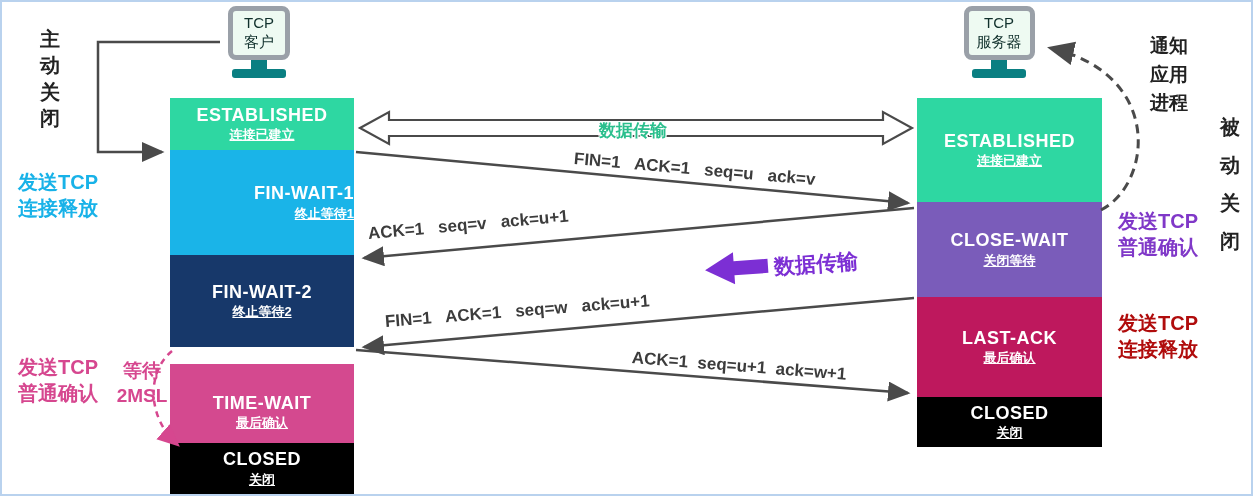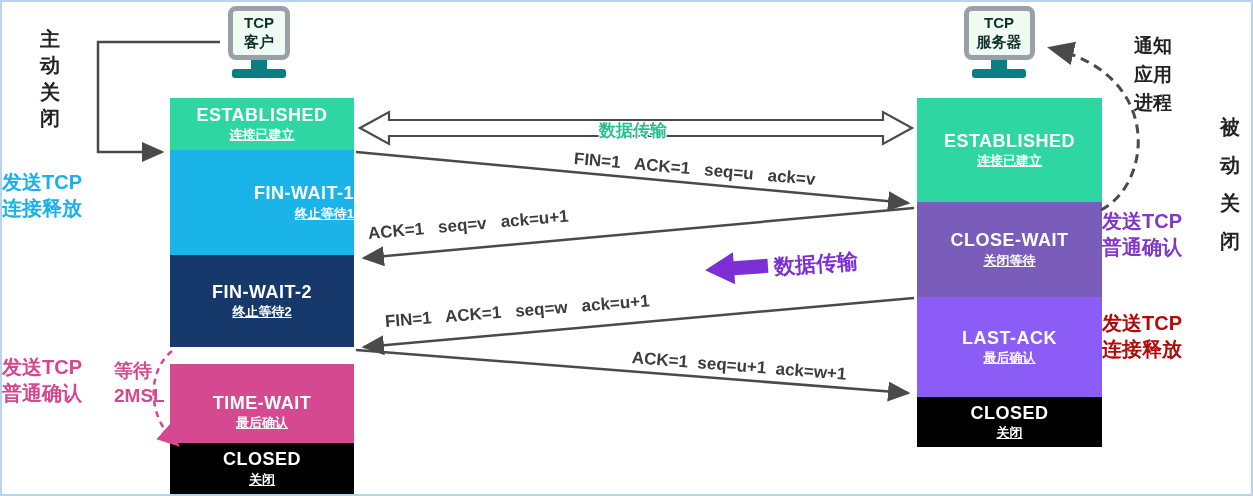--- a/index.html
+++ b/index.html
@@ -8,28 +8,28 @@
             border:2px solid #b9d2ee; overflow:hidden; }
   .overlay { position:absolute; left:0; top:0; z-index:3; pointer-events:none; }
 
   .state-box { position:absolute; z-index:2; color:#fff; display:flex; flex-direction:column;
                align-items:center; justify-content:center; text-align:center; line-height:1.3; }
   .state-en { font-weight:bold; font-size:18px; letter-spacing:.5px; }
   .state-zh { font-weight:bold; font-size:13px;text-decoration:underline; }
 
   .monitor { position:absolute; z-index:2; display:flex; flex-direction:column; align-items:center; }
   .screen  { border:5px solid #9aa0a8; border-radius:8px; background:#eefaf2; min-width:62px;
-             padding:3px 8px; font-weight:bold; font-size:15px; line-height:1.25; text-align:center;
+             padding:3px 8px; font-weight:normal; font-size:15px; line-height:1.25; text-align:center;
              color:#10302c; white-space:pre-line; }
   .neck { width:16px; height:9px; background:#0a7f82; }
   .base { width:54px; height:9px; background:#0a7f82; border-radius:3px; }
 
   .vtext { position:absolute; z-index:4; font-weight:bold; white-space:pre-line; text-align:center;
            font-size:20px; color:#222; line-height:1.32; }
-  .note  { position:absolute; z-index:4; font-weight:bold; white-space:pre-line; 
+  .note  { position:absolute; z-index:4; font-weight:bold; white-space:pre-line; text-align:center;
            font-size:20px; line-height:1.3; }
   .msg   { position:absolute; z-index:4; font-weight:bold; font-size:17px; color:#3c3c3c;
            white-space:pre; transform-origin:0 50%; }
   .dt-top { position:absolute; z-index:4; font-weight:bold; font-size:17px; color:#2bbf8d;
             text-shadow:-1px -1px 0 #fff,1px -1px 0 #fff,-1px 1px 0 #fff,1px 1px 0 #fff; }
   .dt-mid { position:absolute; z-index:4; font-weight:bold; font-size:21px; color:#7c2fd4;
             transform:rotate(-4deg);
             text-shadow:-1px -1px 0 #fff,1px -1px 0 #fff,-1px 1px 0 #fff,1px 1px 0 #fff; }
 </style>
 </head>
@@ -102,21 +102,21 @@
   </div>
 
   <div class="state-box" style="left: 915px; top: 96px; width: 185px; height: 104px; background: rgb(46, 215, 162);">
     <div class="state-en">ESTABLISHED</div>
     <div class="state-zh">连接已建立</div>
   </div>
   <div class="state-box" style="left: 915px; top: 200px; width: 185px; height: 95px; background: rgb(122, 92, 186);">
     <div class="state-en">CLOSE-WAIT</div>
     <div class="state-zh">关闭等待</div>
   </div>
-  <div class="state-box" style="left: 915px; top: 295px; width: 185px; height: 100px; background: #8b5cf6;">
+  <div class="state-box" style="left: 915px; top: 295px; width: 185px; height: 100px; background: #be185d;">
     <div class="state-en">LAST-ACK</div>
     <div class="state-zh">最后确认</div>
   </div>
   <div class="state-box" style="left: 915px; top: 395px; width: 185px; height: 50px; background: rgb(0, 0, 0);">
     <div class="state-en">CLOSED</div>
     <div class="state-zh">关闭</div>
   </div>
 
   <div class="vtext" style="left: 28px; top: 24px; width: 40px; color: rgb(34, 34, 34);">主
 动

